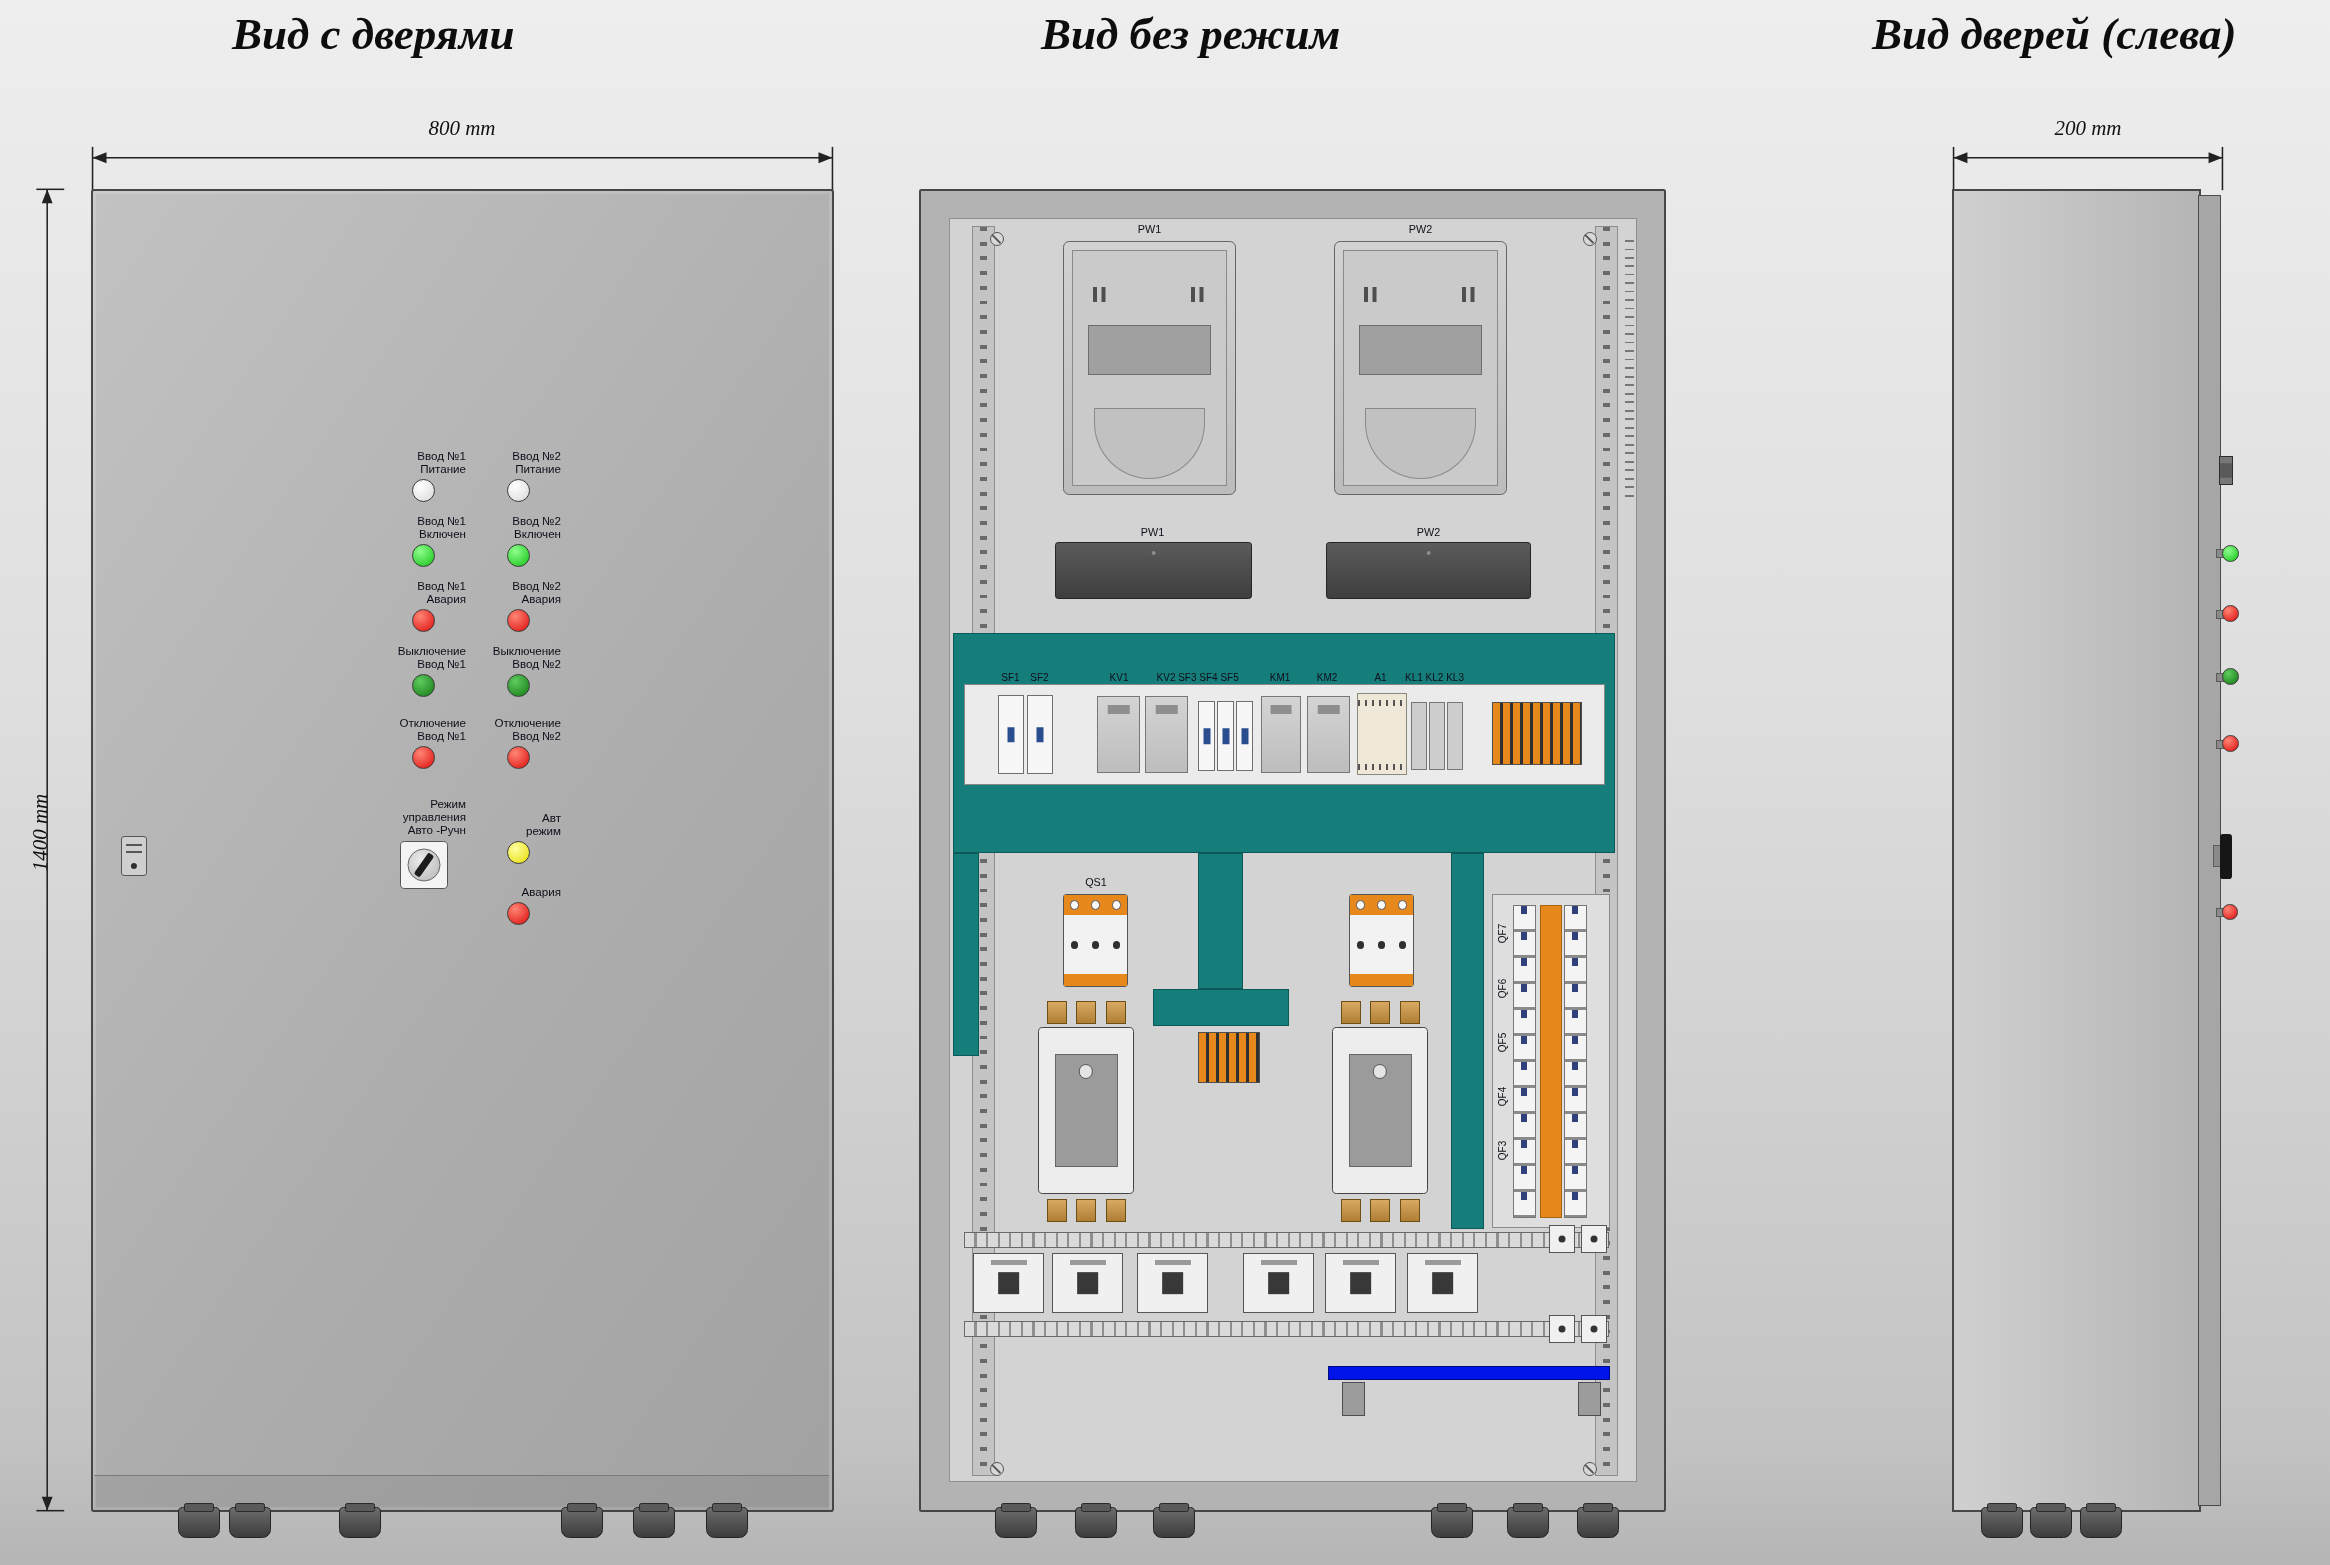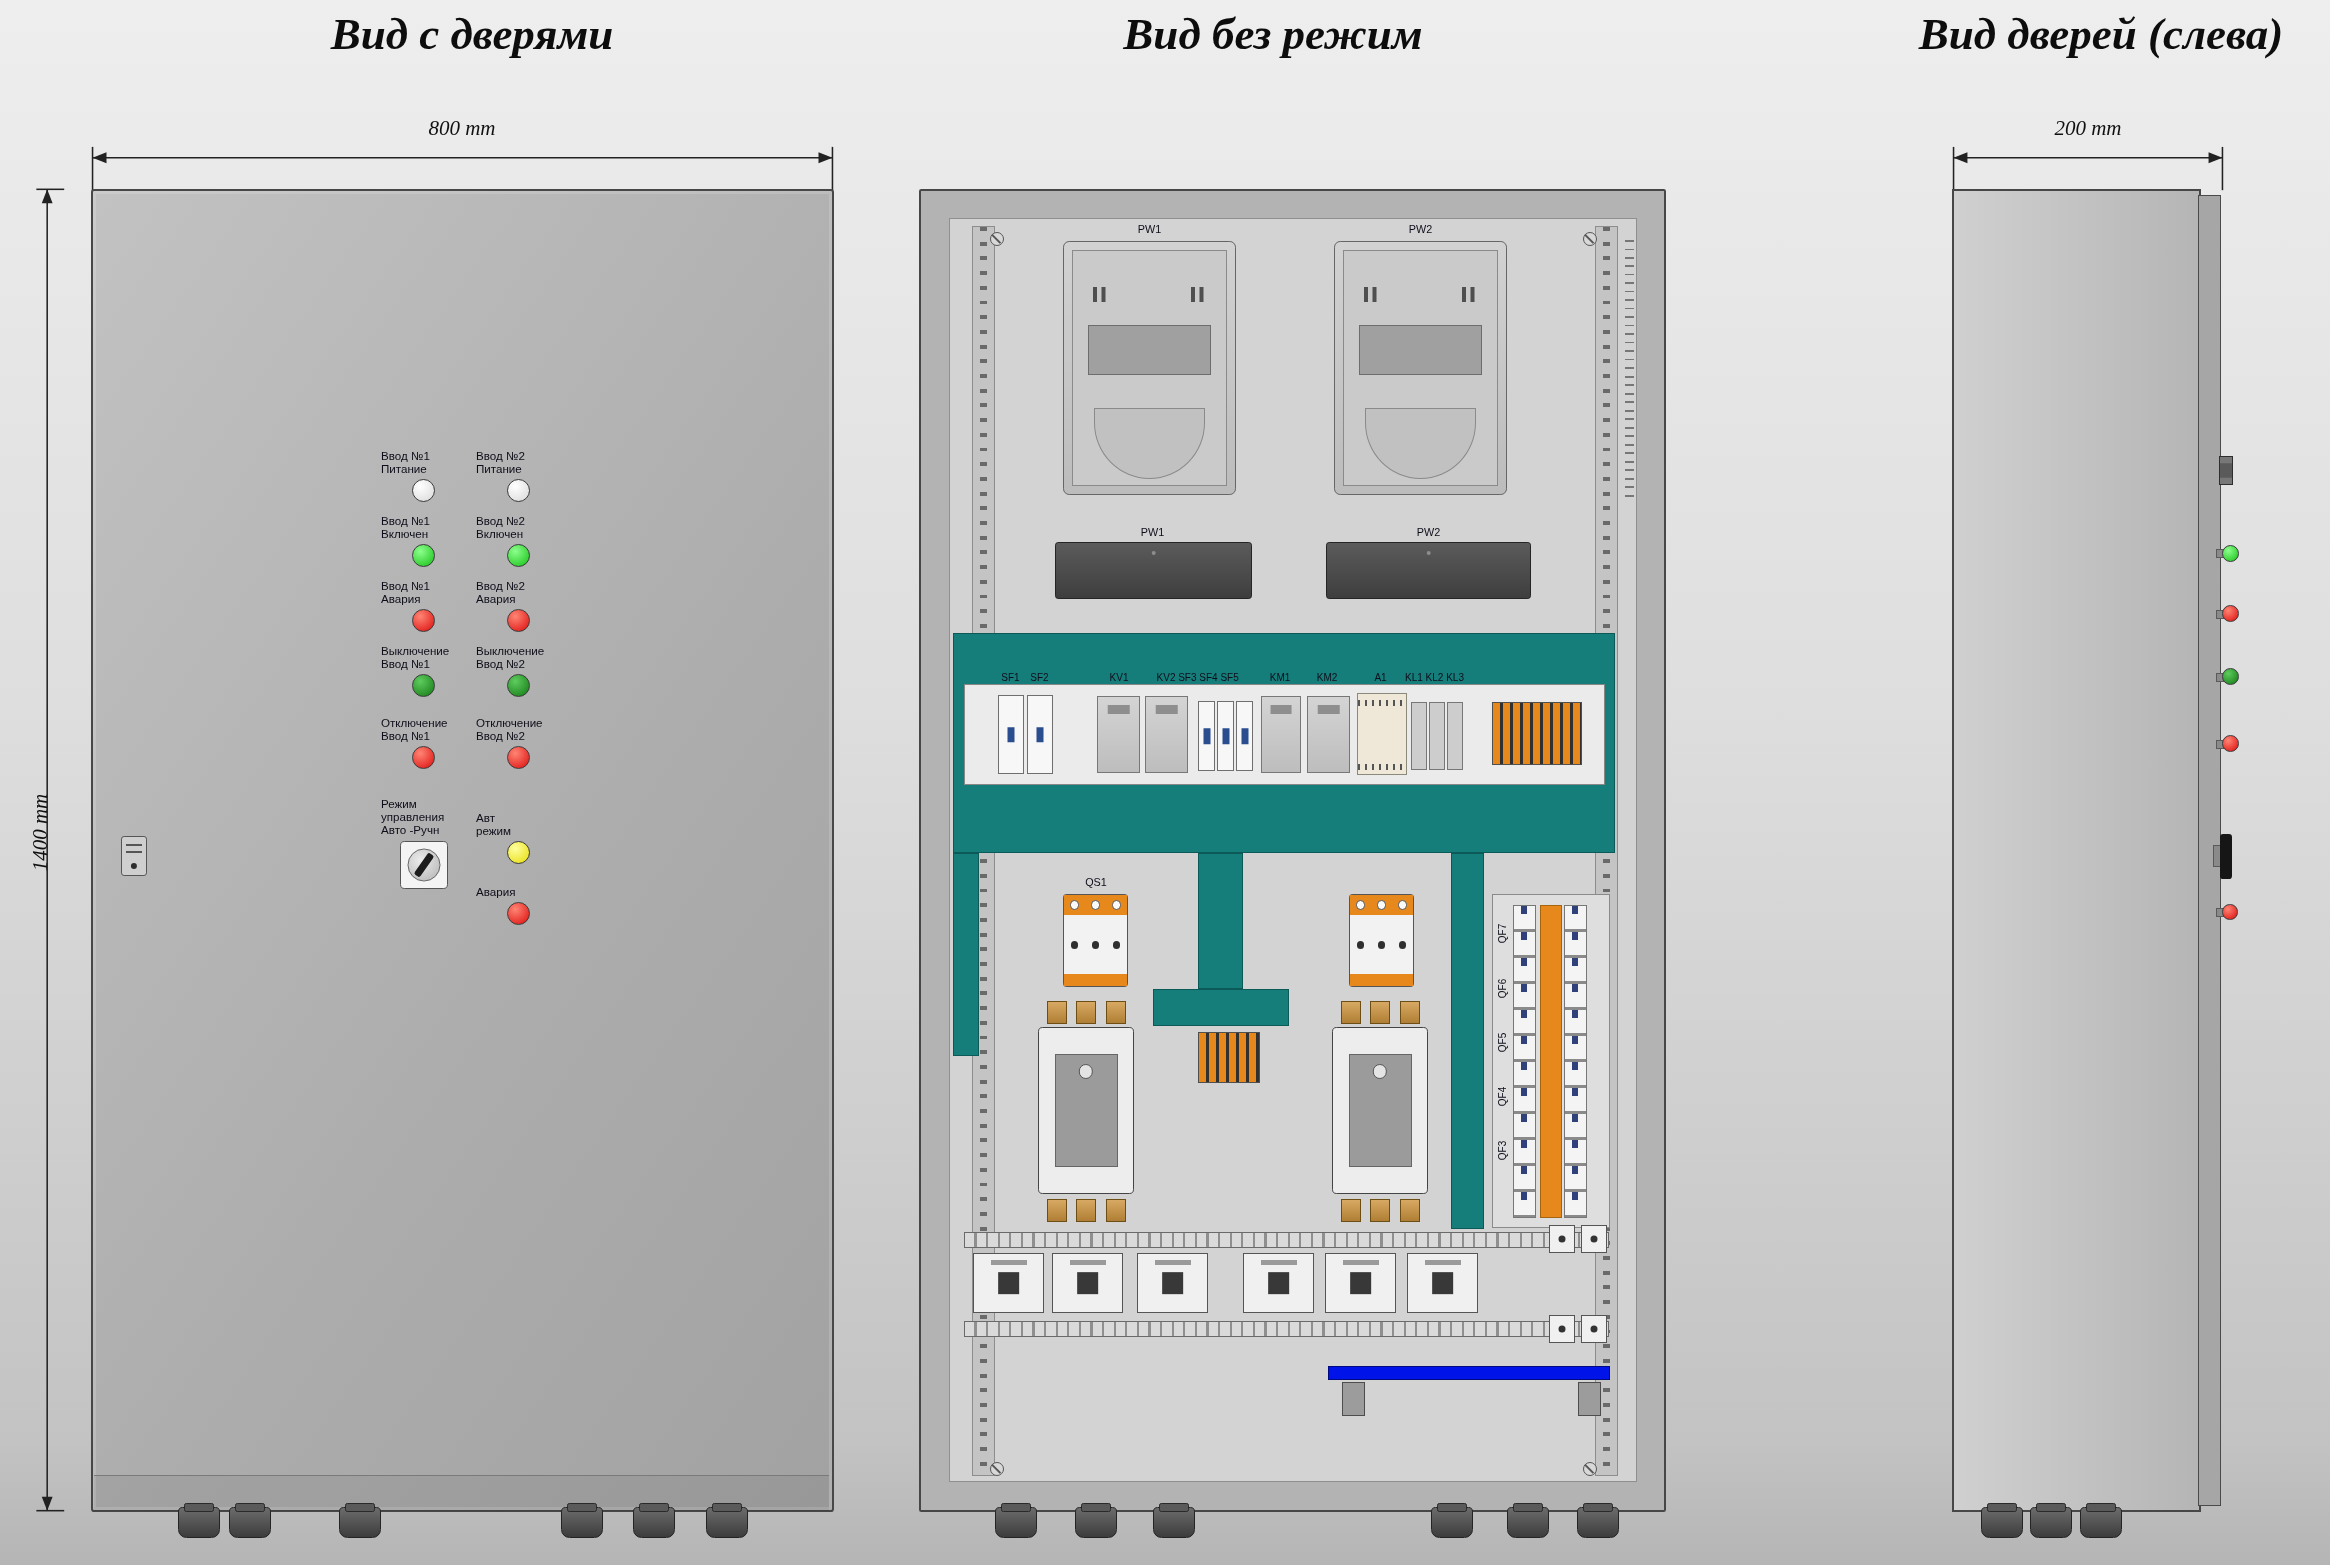--- a/index.html
+++ b/index.html
@@ -1,31 +1,31 @@
 <!DOCTYPE html>
 <html style="font-size:12.4px"><head>
 <meta charset="utf-8">
 <style>
   *{box-sizing:border-box;margin:0;padding:0}
   html,body{width:2330px;height:1566px}
   body{position:relative;overflow:hidden;
        background:linear-gradient(180deg,#eeeeee 0%,#dedede 45%,#c3c3c3 92%,#b5b5b5 100%);
        font-family:"Liberation Sans",sans-serif;color:#101018}
-  .title{position:absolute;text-align:center;font-family:"Liberation Serif",serif;
+  .title{position:absolute;text-align:left;font-family:"Liberation Serif",serif;
          font-style:italic;font-weight:600;font-size:45px;color:#0d0d0d}
   .dim-label{position:absolute;text-align:center;font-family:"Liberation Serif",serif;
          font-style:italic;font-size:21px;color:#111}
   .vlbl{transform:rotate(-90deg)}
   svg.dim{position:absolute}
   
   .cabinet{position:absolute;background:linear-gradient(125deg,#c2c2c2,#acacac 60%,#a2a2a2);
            border:2.3px solid #474747;border-radius:3.1px;
            box-shadow:inset 0 0 0 3.1px rgba(255,255,255,.15)}
   .door-base{position:absolute;border-top:1.5px solid #7a7a7a;background:rgba(0,0,0,.06)}
-  .ind{position:absolute;width:85px;text-align:left}
+  .ind{position:absolute;width:85px;text-align:right}
   .ind-label{font-size:11.6px;line-height:1.12;white-space:pre-line;margin-bottom:3.9px;color:#0e0e1a}
   .lamp{width:23px;height:23px;margin:0 auto;border-radius:50%;border:1.5px solid #3c3c3c}
   .lamp.white{background:radial-gradient(circle at 35% 30%,#ffffff,#d8d8d8)}
   .lamp.green{background:radial-gradient(circle at 35% 30%,#8dff8d,#14c014)}
   .lamp.red{background:radial-gradient(circle at 35% 30%,#ff8574,#dc0b0b)}
   .lamp.dgreen{background:radial-gradient(circle at 35% 30%,#5ecc5e,#137813)}
   .lamp.yellow{background:radial-gradient(circle at 35% 30%,#ffff9e,#e6dc06)}
   .selector{width:48px;height:48px;background:#f4f4f4;border:1.5px solid #555;border-radius:4.6px;
             margin:4.6px auto 0;position:relative}
   .selector::before{content:"";position:absolute;left:50%;top:50%;width:31px;height:31px;

